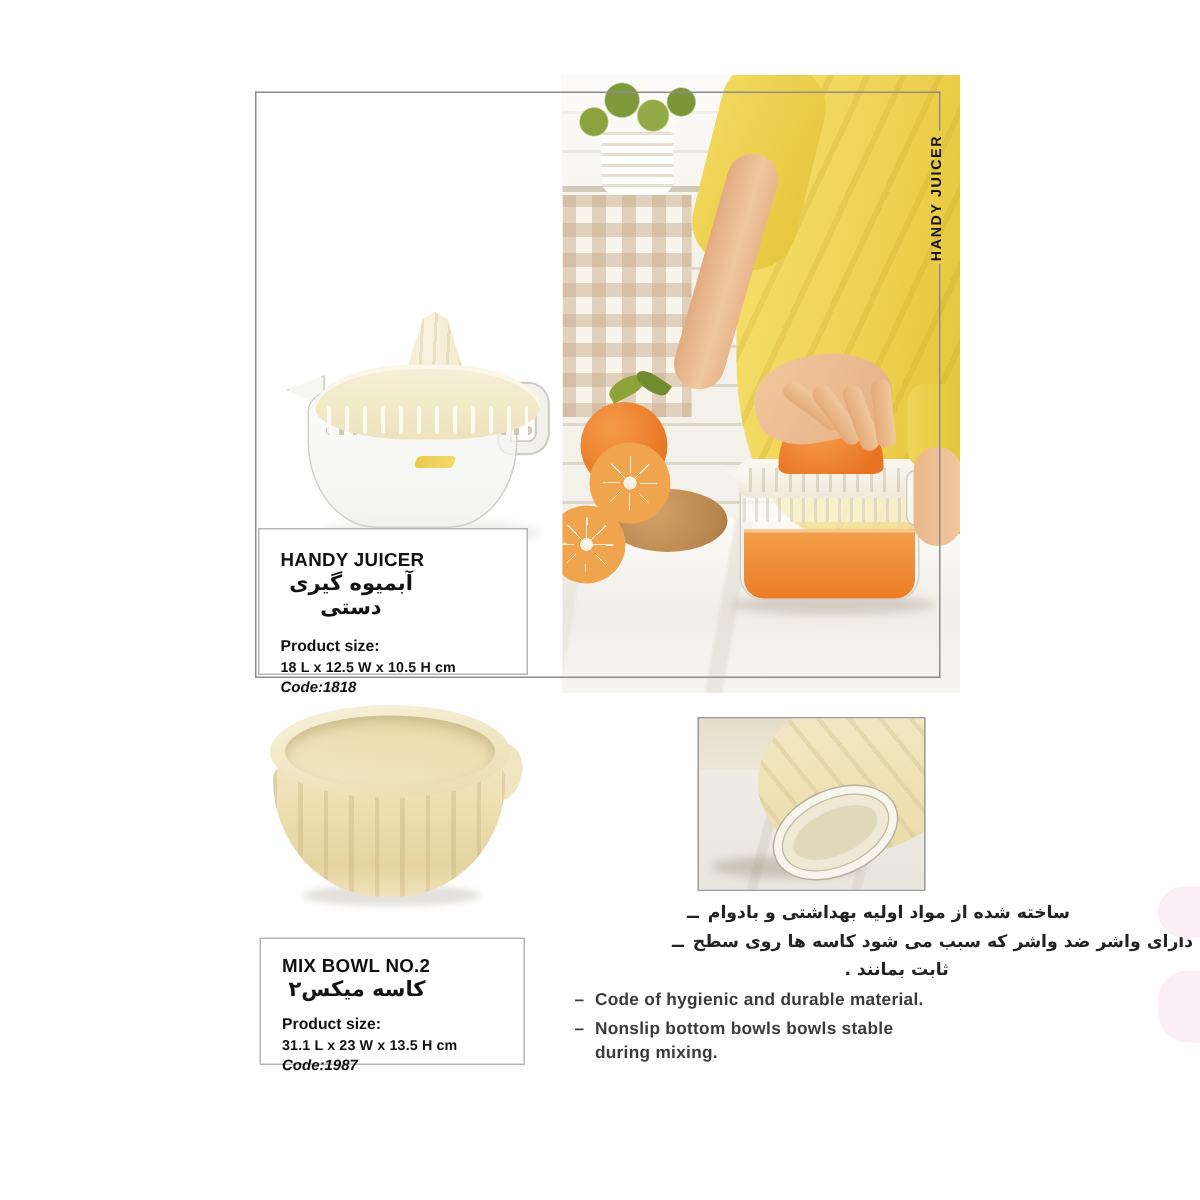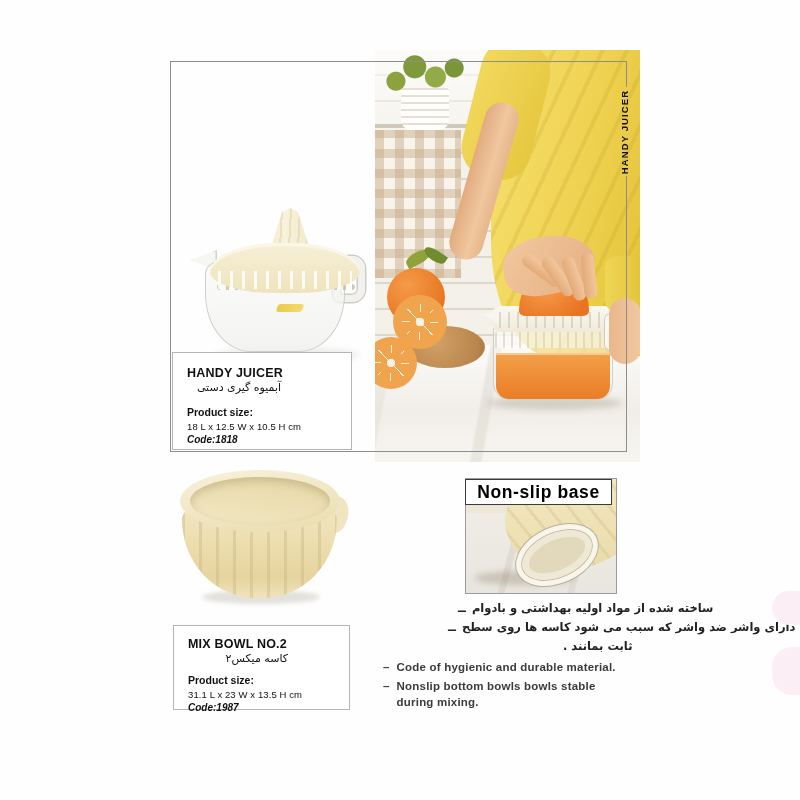--- a/index.html
+++ b/index.html
@@ -131,27 +131,27 @@
           background:repeating-linear-gradient(90deg,#cbc3a8 0 3px,transparent 3px 9px);}
   .j-logo{left:92px;top:106px;width:26px;height:8px;border-radius:3px;
           background:linear-gradient(90deg,#e8c43a,#f2d85c);transform:skewX(-18deg);opacity:.9;}
 
   
   .infobox{background:#ffffff;border:1px solid #b5b5b5;box-sizing:border-box;z-index:20;
           color:#111;padding:13px 10px 8px 14px;}
   .infobox1{left:172px;top:352px;width:180px;height:98px;}
   .infobox2{left:173px;top:625px;width:177px;height:85px;padding-top:11px;}
   .ib-title{font-size:12.5px;font-weight:800;letter-spacing:.2px;}
-  .ib-fa{font-size:11px;font-weight:400;text-align:right;margin-top:1px;
+  .ib-fa{font-size:14px;font-weight:700;text-align:center;margin-top:1px;
           font-family:"DejaVu Sans","Liberation Sans",sans-serif;}
   .ib-fa1{width:94px;}
   .ib-fa2{width:100px;}
   .ib-size-label{margin-top:12px;font-size:10.5px;font-weight:800;}
   .infobox2 .ib-size-label{margin-top:9px;}
-  .ib-size{font-size:9.5px;font-weight:400;margin-top:2.5px;letter-spacing:.1px;}
+  .ib-size{font-size:9.5px;font-weight:700;margin-top:2.5px;letter-spacing:.1px;}
   .ib-code{font-size:10px;font-weight:800;margin-top:2.5px;font-style:italic;}
 
   
   .product-photo-bowl{left:172px;top:462px;width:180px;height:145px;}
   .b-shadow{left:30px;top:128px;width:118px;height:14px;border-radius:50%;
           background:rgba(120,110,85,.2);filter:blur(2px);}
   .b-lip{left:150px;top:34px;width:26px;height:38px;border-radius:40% 60% 60% 40%;
           background:#f0e5c0;transform:rotate(12deg);}
   .b-body{left:10px;top:30px;width:155px;height:106px;overflow:hidden;
           border-radius:50% 50% 48% 48%/26% 26% 75% 75%;
@@ -290,21 +290,20 @@
     <div class="ib-code">Code:1987</div>
   </div>
 
   <div class="abs nonslip-photo">
     <div class="abs n-topband"></div>
     <div class="abs n-counter"></div>
     <div class="abs n-bowl"></div>
     <div class="abs n-shadow"></div>
     <div class="abs n-basering"></div>
   </div>
-  <div class="abs nonslip-label">Non-slip base</div>
 
   <div class="fa-line fa-1">
     <span class="dash">ــ</span>
     <span dir="rtl">ساخته شده از مواد اولیه بهداشتی و بادوام</span>
   </div>
   <div class="fa-line fa-2">
     <span class="dash">ــ</span>
     <span dir="rtl">دارای واشر ضد واشر که سبب می شود کاسه ها روی سطح</span>
   </div>
   <div class="fa-line fa-3">

